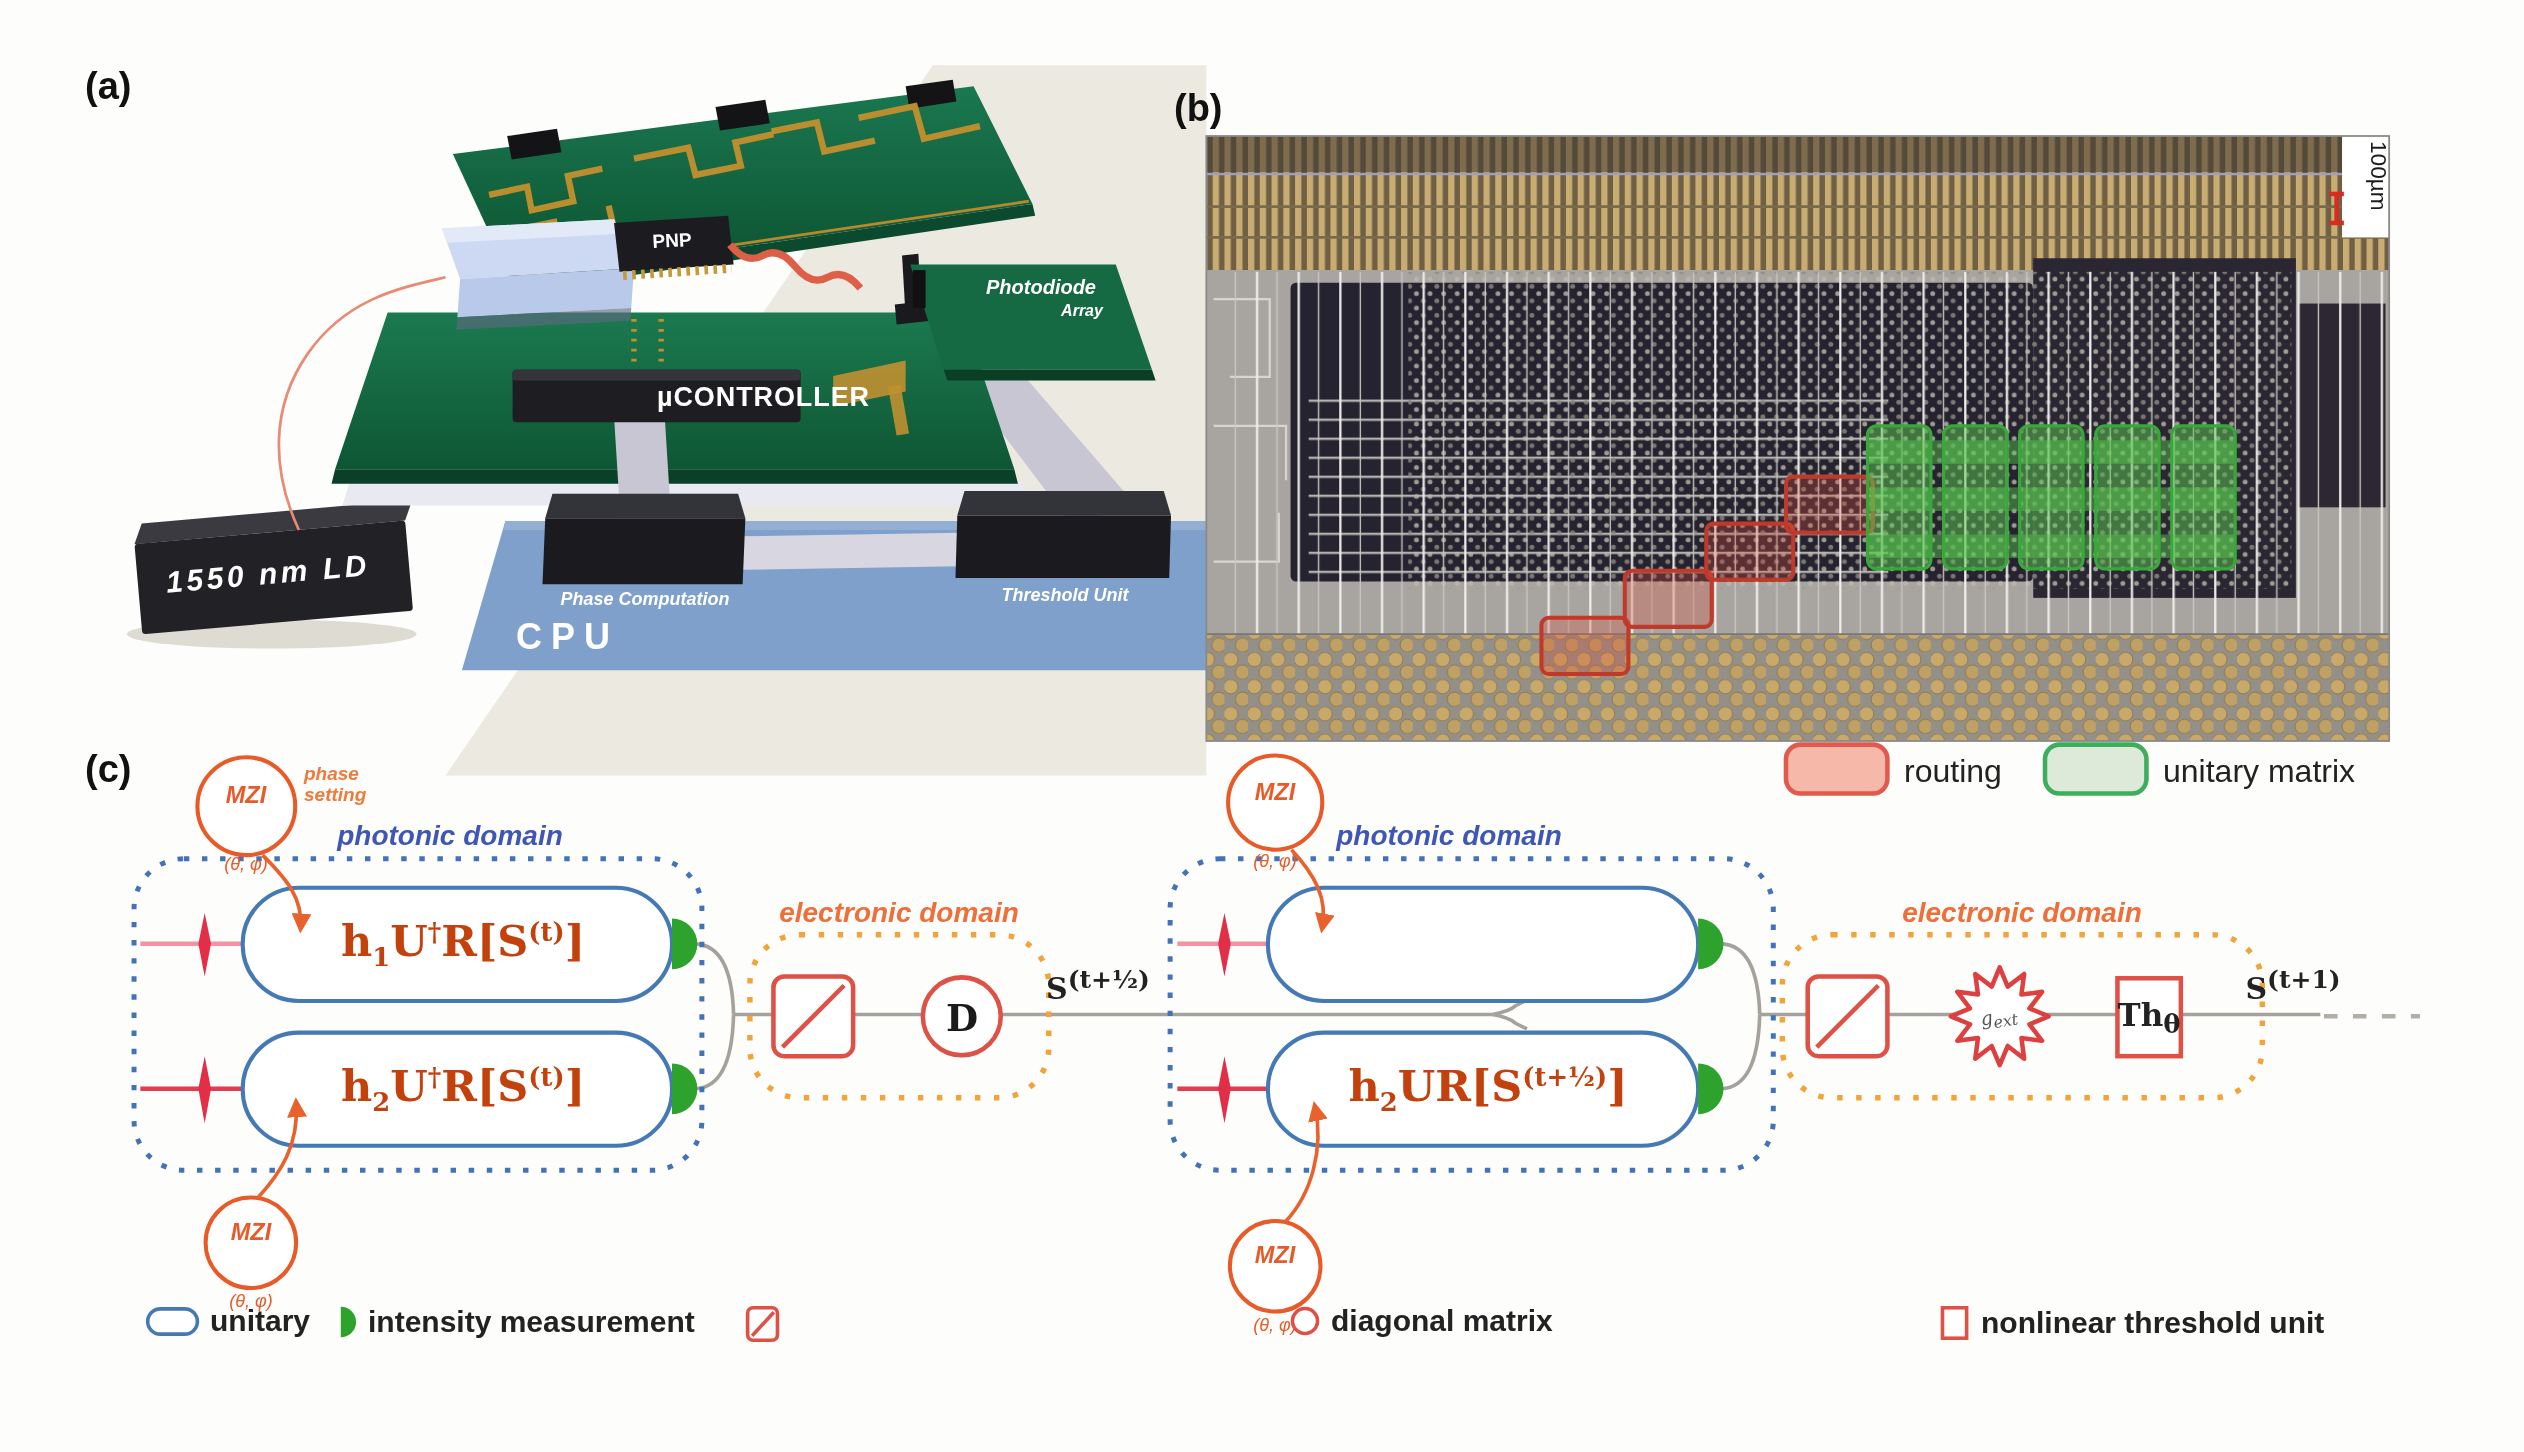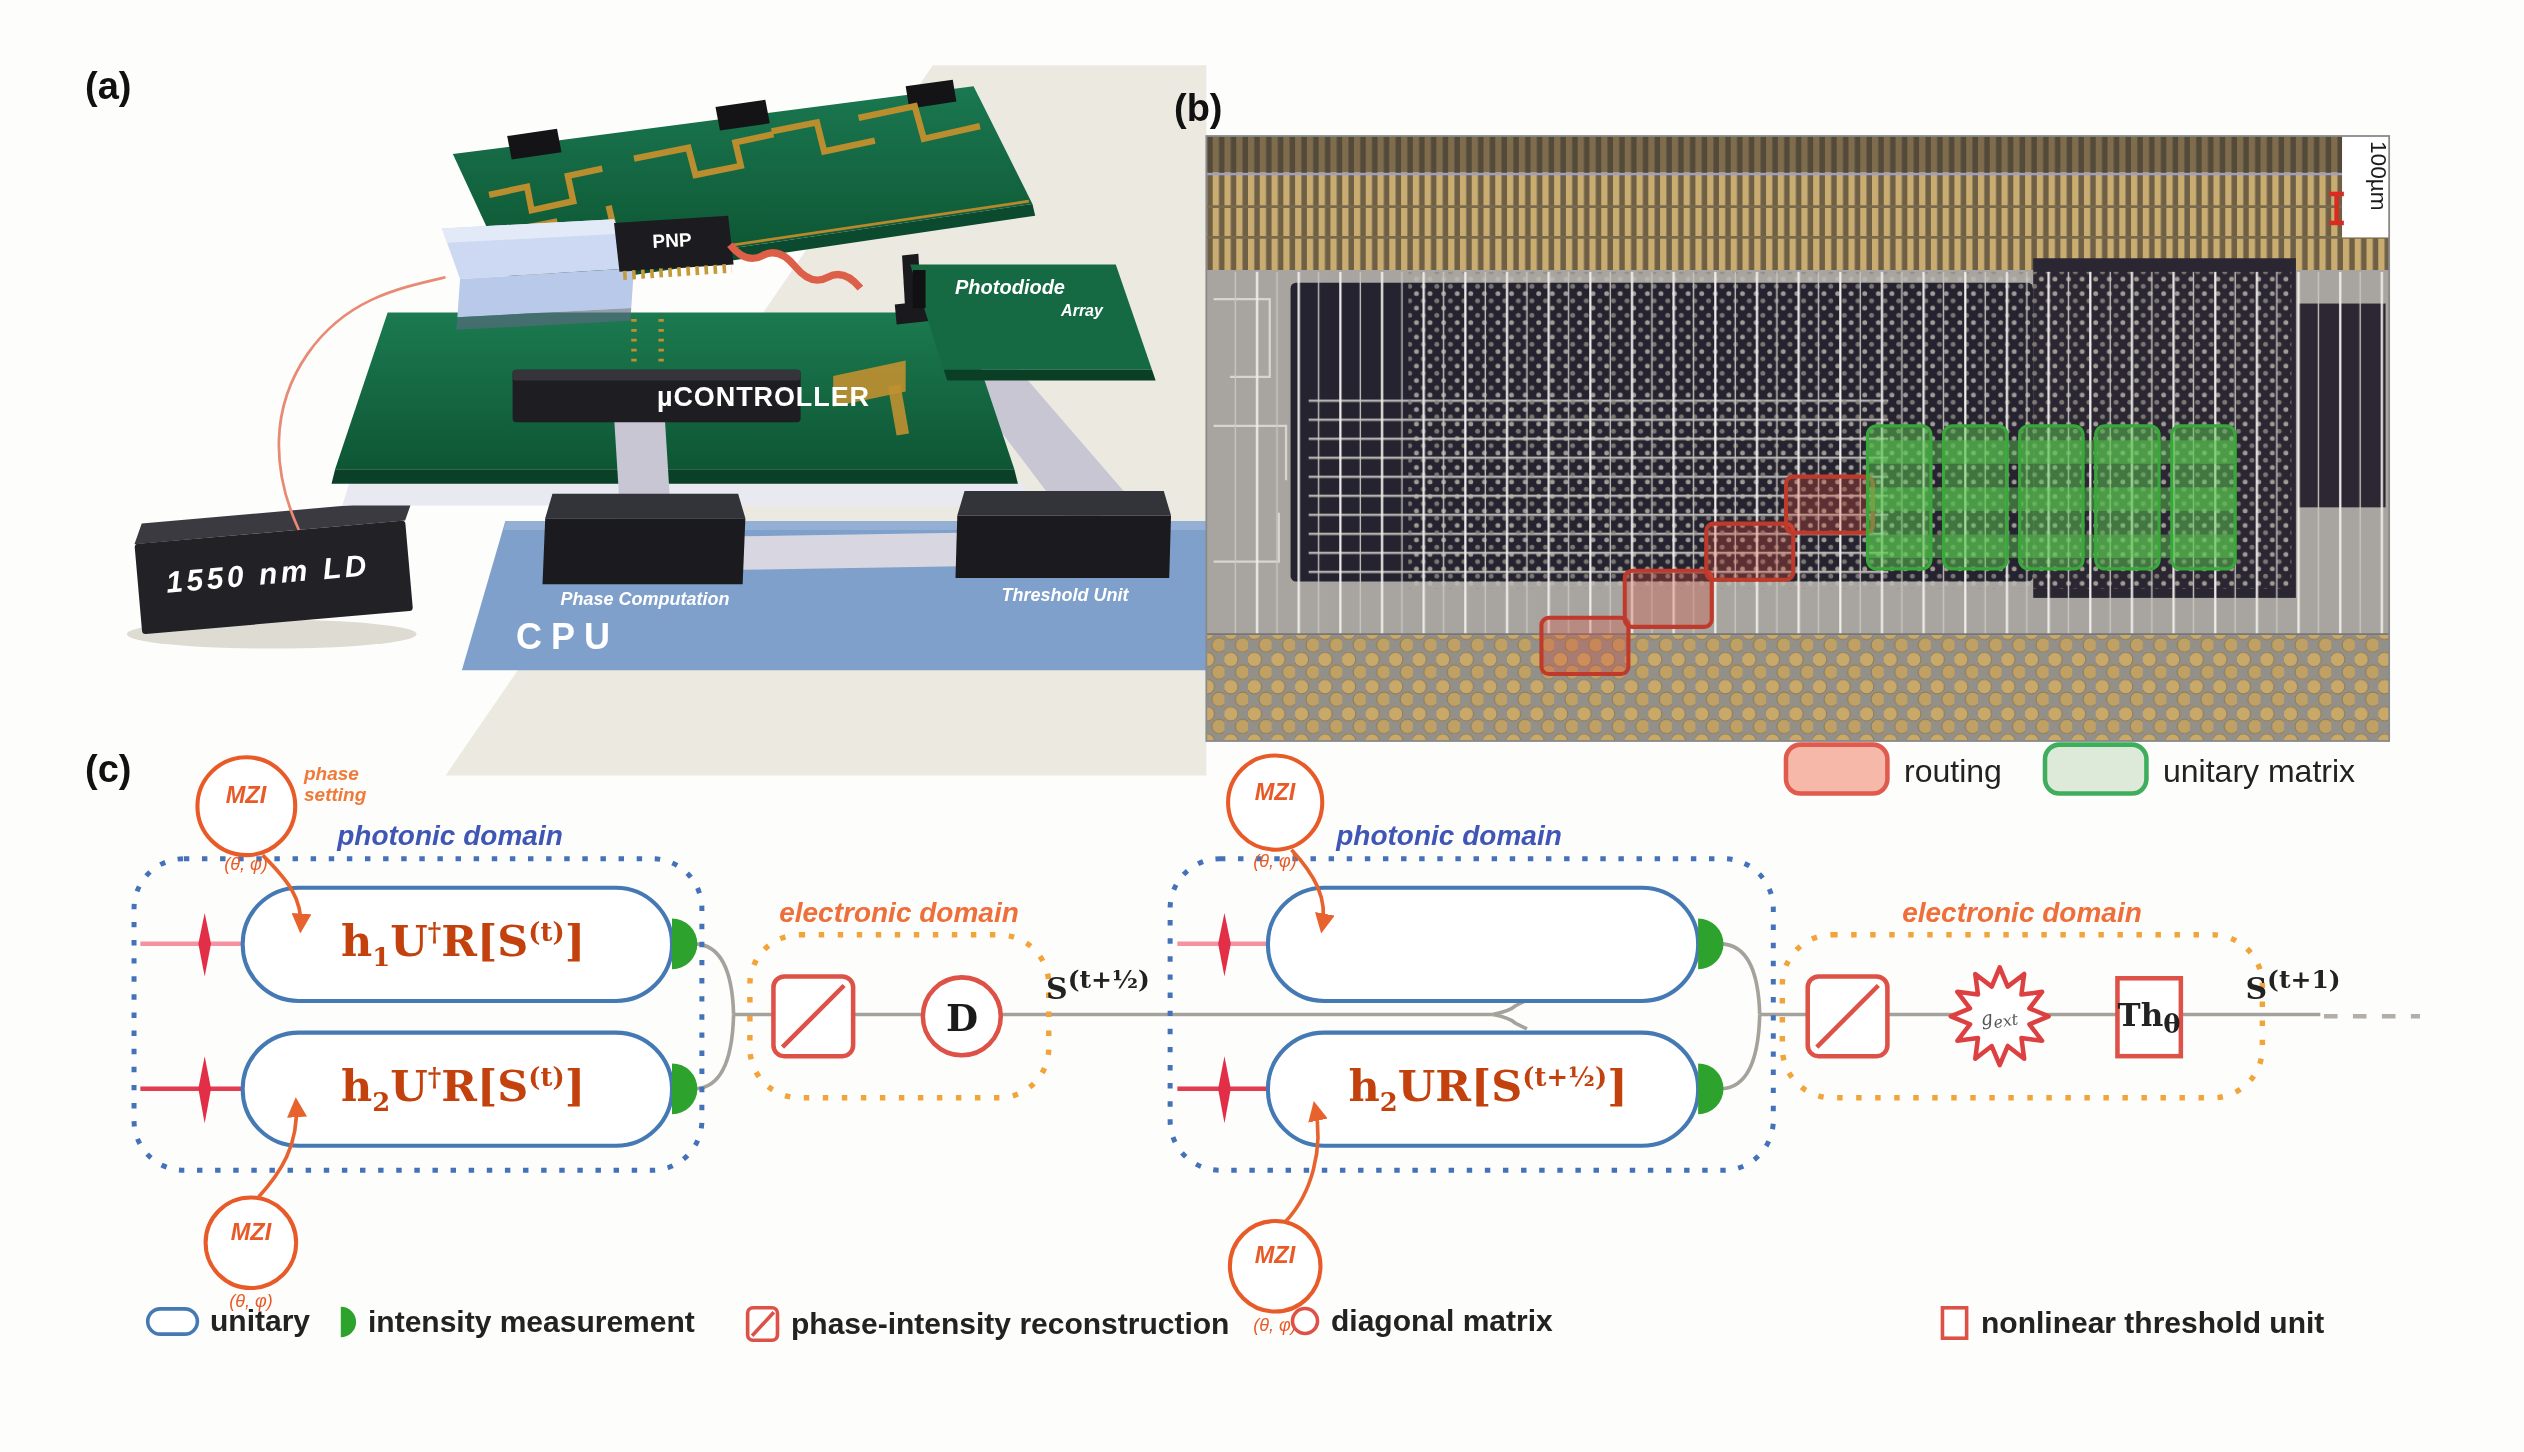--- a/index.html
+++ b/index.html
@@ -271,21 +271,21 @@
       <line x1="2006" y1="1156" x2="2074" y2="1088" stroke="#dd5147" stroke-width="5"></line>
     </g>
     <polygon fill="#fff" stroke="#dd4040" stroke-width="5" stroke-linejoin="round" points="2208.0,1068.0 2216.8,1089.2 2235.0,1075.2 2232.0,1098.0 2254.8,1095.0 2240.8,1113.2 2262.0,1122.0 2240.8,1130.8 2254.8,1149.0 2232.0,1146.0 2235.0,1168.8 2216.8,1154.8 2208.0,1176.0 2199.2,1154.8 2181.0,1168.8 2184.0,1146.0 2161.2,1149.0 2175.2,1130.8 2154.0,1122.0 2175.2,1113.2 2161.2,1095.0 2184.0,1098.0 2181.0,1075.2 2199.2,1089.2"></polygon>
     <rect x="2338" y="1080" width="70" height="86" fill="#fff" stroke="#dd5147" stroke-width="5"></rect>
   </g>
 </svg>
 
 <div class="txt plabel" style="left:85px;top:65px">(a)</div>
 <div class="txt white bold" style="left:672px;top:230px;font-size:19px;transform:translateX(-50%) rotate(-3deg)">PNP</div>
 <div class="txt white bold" style="left:657px;top:382px;font-size:27px;letter-spacing:0.9px">µCONTROLLER</div>
-<div class="txt white bold ital cx" style="left:1010px;top:276px;font-size:20px">Photodiode</div>
+<div class="txt white bold ital cx" style="left:1041px;top:276px;font-size:20px">Photodiode</div>
 <div class="txt white bold ital cx" style="left:1082px;top:302px;font-size:16px">Array</div>
 <div class="txt white bold ital" style="left:268px;top:557px;font-size:30px;letter-spacing:3.6px;transform:translateX(-50%) rotate(-5deg)">1550 nm LD</div>
 <div class="txt white bold ital cx" style="left:645px;top:589px;font-size:18px">Phase Computation</div>
 <div class="txt white bold ital cx" style="left:1065px;top:585px;font-size:18px">Threshold Unit</div>
 <div class="txt white bold" style="left:516px;top:616px;font-size:36px;letter-spacing:9px">CPU</div>
 
 <div class="txt plabel" style="left:1174px;top:87px">(b)</div>
 <div class="txt" style="left:2391px;top:141px;font-size:22.6px;transform-origin:left top;transform:rotate(90deg)">100µm</div>
 <div class="bleg" style="left:1904px;top:753px">
       <span>routing</span>
@@ -330,21 +330,20 @@
   <svg width="22" height="36" viewBox="0 0 24 40">
         <path d="M4,3 a17,17 0 0 1 0,34 z" fill="#2da32e"></path>
       </svg>
   <span>intensity measurement</span>
 </div>
 <div class="cleg" style="left:744px">
   <svg width="38" height="40" viewBox="0 0 42 44">
         <rect x="4" y="4" width="33" height="36" rx="6" fill="#fff" stroke="#dd5147" stroke-width="4"></rect>
         <line x1="9" y1="35" x2="33" y2="9" stroke="#dd5147" stroke-width="4"></line>
       </svg>
-  <span>phase-intensity reconstruction</span>
 </div>
 <div class="cleg" style="left:1288px">
   <svg width="34" height="34" viewBox="0 0 38 38">
         <circle cx="19" cy="19" r="14" fill="#fff" stroke="#dd5147" stroke-width="4"></circle>
       </svg>
   <span>diagonal matrix</span>
 </div>
 <div class="cleg" style="left:1938px">
   <svg width="34" height="38" viewBox="0 0 38 42">
         <rect x="5" y="4" width="27" height="34" fill="#fff" stroke="#dd5147" stroke-width="4"></rect>

